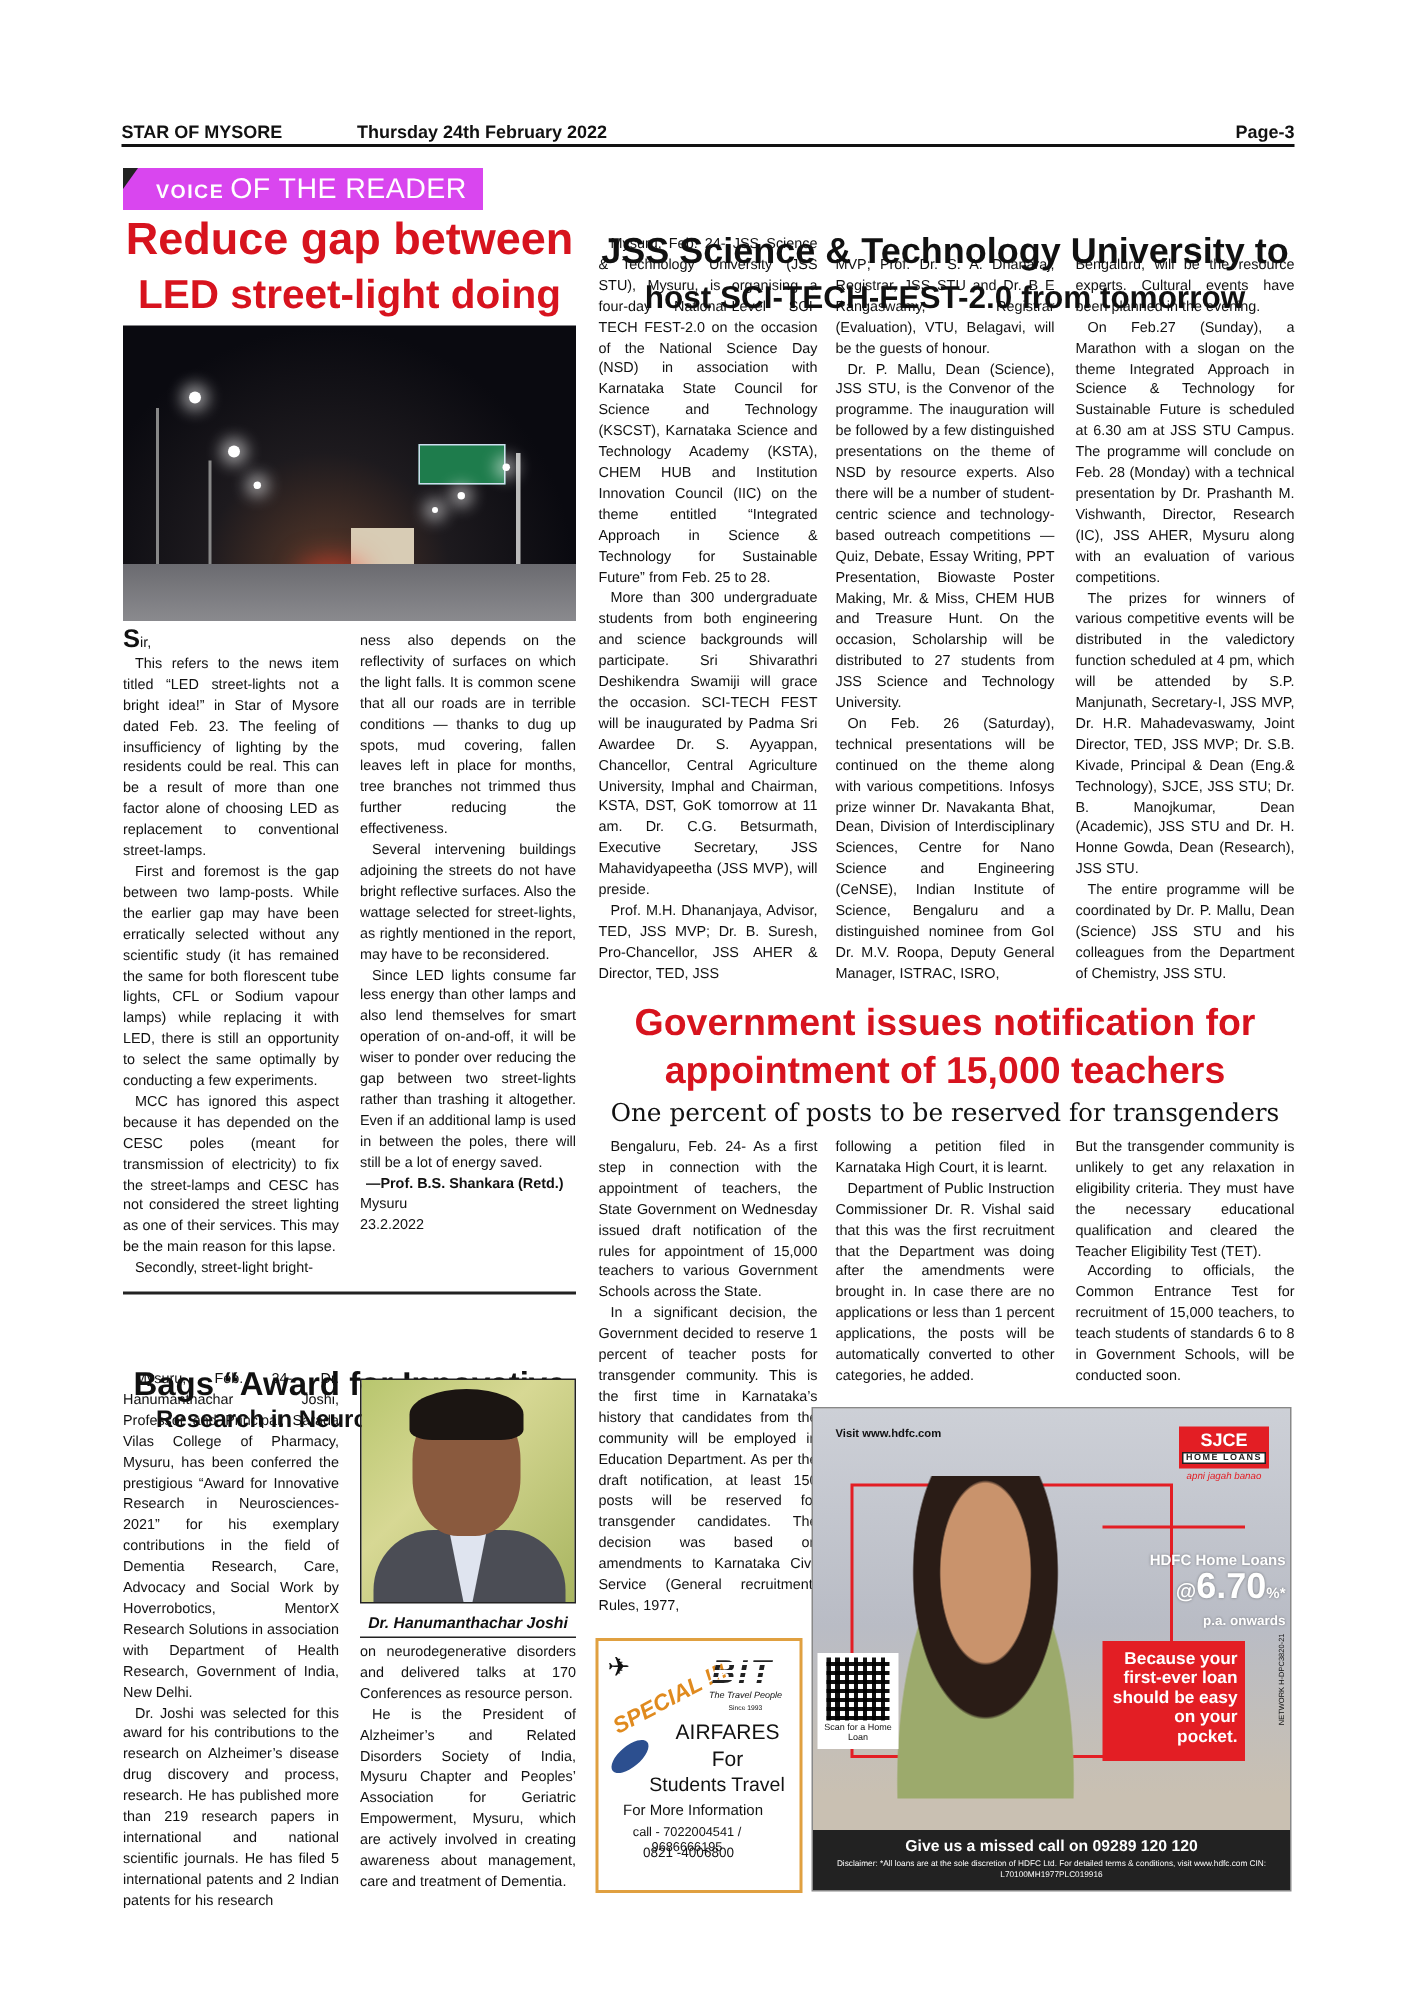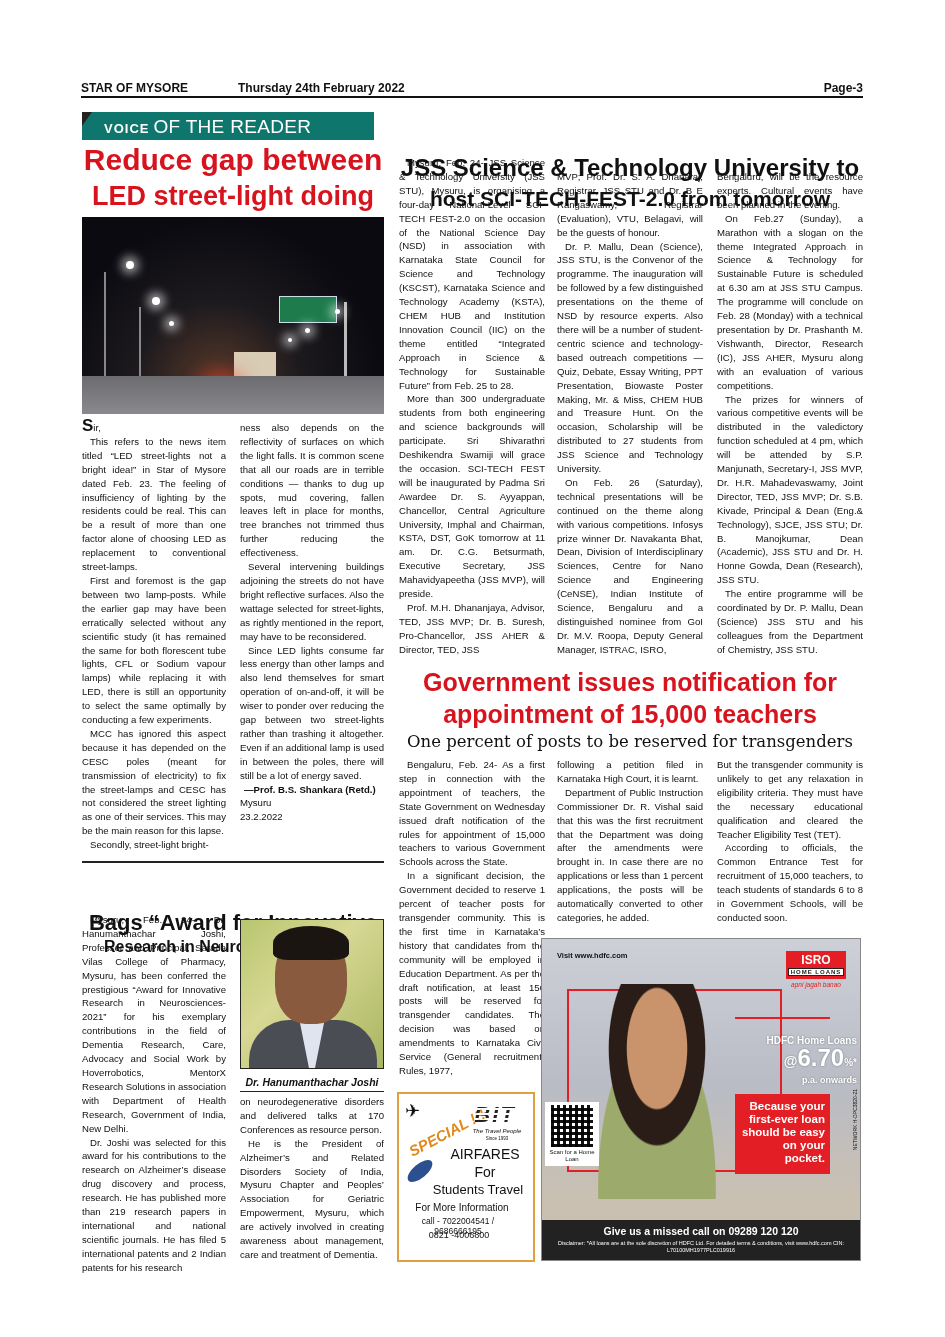--- a/index.html
+++ b/index.html
@@ -3,21 +3,21 @@
 <meta charset="utf-8">
 <style>
   * { box-sizing: border-box; margin: 0; padding: 0; }
   body { width: 945px; height: 1337px; background: #ffffff; position: relative; font-family: "Liberation Sans", sans-serif; color: #111; overflow: hidden; }
   .abs { position: absolute; }
   .mast { left: 81px; top: 80px; width: 782px; height: 18px; font-family: "Liberation Sans", sans-serif; font-weight: bold; font-size: 12px; border-bottom: 2px solid #111; }
   .mast span { position: absolute; top: 1px; }
   .body-text { font-size: 9.6px; line-height: 13.9px; text-align: justify; hyphens: manual; }
   .body-text p { text-indent: 8px; }
   .col { position: absolute; }
-  .voice-bar { left: 82px; top: 112px; width: 292px; height: 28px; background: #0f766e; color: #fff; }
+  .voice-bar { left: 82px; top: 112px; width: 240px; height: 28px; background: #d946ef; color: #fff; }
   .voice-bar .tri { position: absolute; left: 0; top: 0; width: 0; height: 0; border-top: 14px solid #222; border-right: 10px solid transparent; }
   .voice-bar .txt { position: absolute; left: 22px; top: 4px; font-size: 19px; letter-spacing: 0.3px; }
   .voice-bar .txt b { font-size: 13px; font-weight: 900; letter-spacing: 1px; margin-right: 4px; }
   .red-head { color: #d7131e; font-weight: bold; text-align: center; }
   .black-head { color: #111; font-weight: bold; text-align: center; margin-top: 46px; }
   .photo-street { left: 82px; top: 217px; width: 302px; height: 197px; background: radial-gradient(ellipse at 45% 85%, #5a3a2a 0%, #1d1a1e 35%, #0a0a10 70%); overflow: hidden; }
   .road { position: absolute; left: 0; bottom: 0; width: 100%; height: 38px; background: linear-gradient(#6b6b70, #8a8a8e); }
   .lamp { position: absolute; width: 8px; height: 8px; border-radius: 50%; background: #fff; box-shadow: 0 0 10px 5px rgba(255,255,255,0.55); }
   .pole { position: absolute; width: 2px; background: #888; }
   .sign { position: absolute; left: 197px; top: 79px; width: 58px; height: 27px; background: #1e7c4c; border: 1px solid #cde; }
@@ -159,21 +159,21 @@
   <div style="position:absolute;left:40px;top:70px;width:92px;font-size:14px;">For</div>
   <div style="position:absolute;left:24px;top:88px;width:110px;font-size:13px;">Students Travel</div>
   <div style="position:absolute;left:0;top:108px;width:126px;font-size:10px;">For More Information</div>
   <div style="position:absolute;left:0;top:122px;width:118px;font-size:8.5px;">call - 7022004541 / 9686666195</div>
   <div style="position:absolute;left:0;top:136px;width:120px;font-size:9px;">0821 -4006800</div>
 </div>
 
 <div class="abs hdfc-ad">
   <div style="position:absolute;left:15px;top:12px;font-size:7.5px;font-weight:bold;">Visit www.hdfc.com</div>
   <div class="hdfc-logo">
-    <span>ISRO</span>
+    <span>SJCE</span>
     <span class="sub">HOME LOANS</span>
   </div>
   <div style="position:absolute;right:14px;top:42px;width:60px;font-size:6.5px;font-style:italic;color:#e31e24;text-align:center;">apni jagah banao</div>
   <div class="red-frame" style="left:25px;top:50px;width:215px;height:183px;"></div>
   <div class="red-frame" style="left:193px;top:78px;width:95px;height:0;border-width:2px 0 0 0;"></div>
   <div class="woman"></div>
   <div class="rate-box">
     <div style="font-weight:bold;font-size:10px;">HDFC Home Loans</div>
     <div style="line-height:24px;"><span style="font-size:14px;font-weight:bold;">@</span><span style="font-size:24px;font-weight:900;">6.70</span><span style="font-size:10px;font-weight:bold;">%*</span></div>
     <div style="font-size:9px;font-weight:bold;">p.a. onwards</div>

